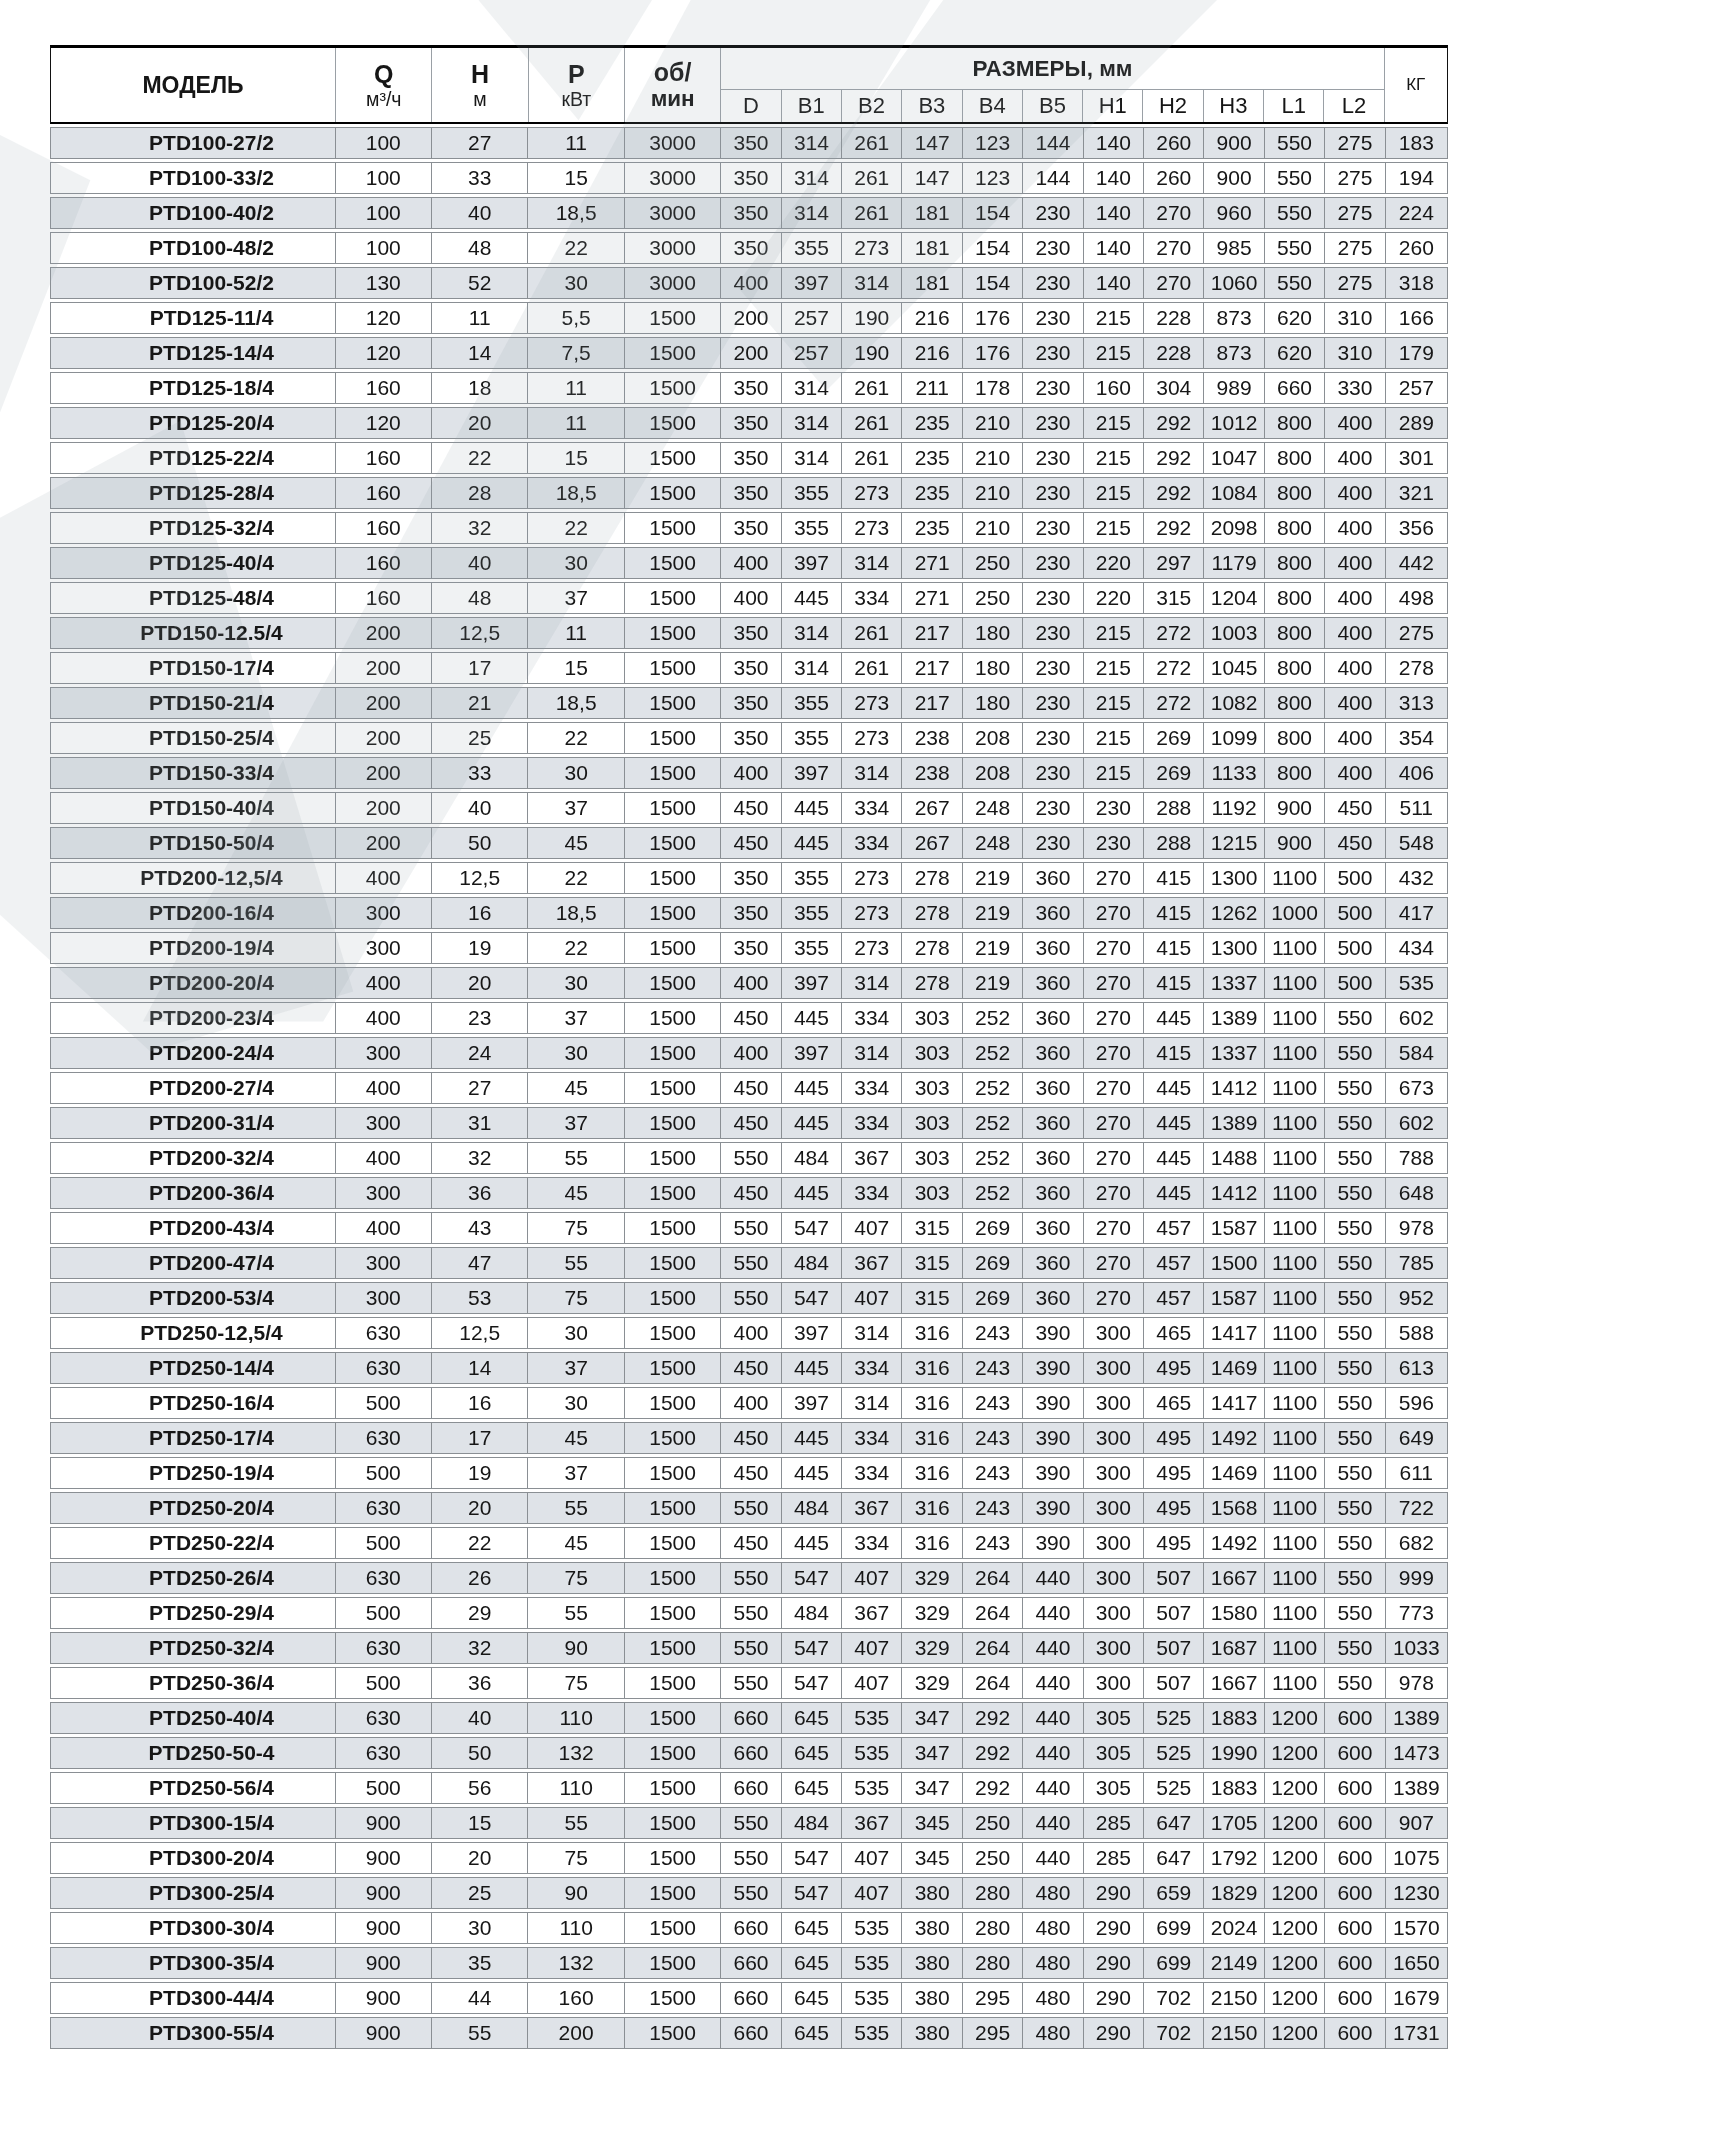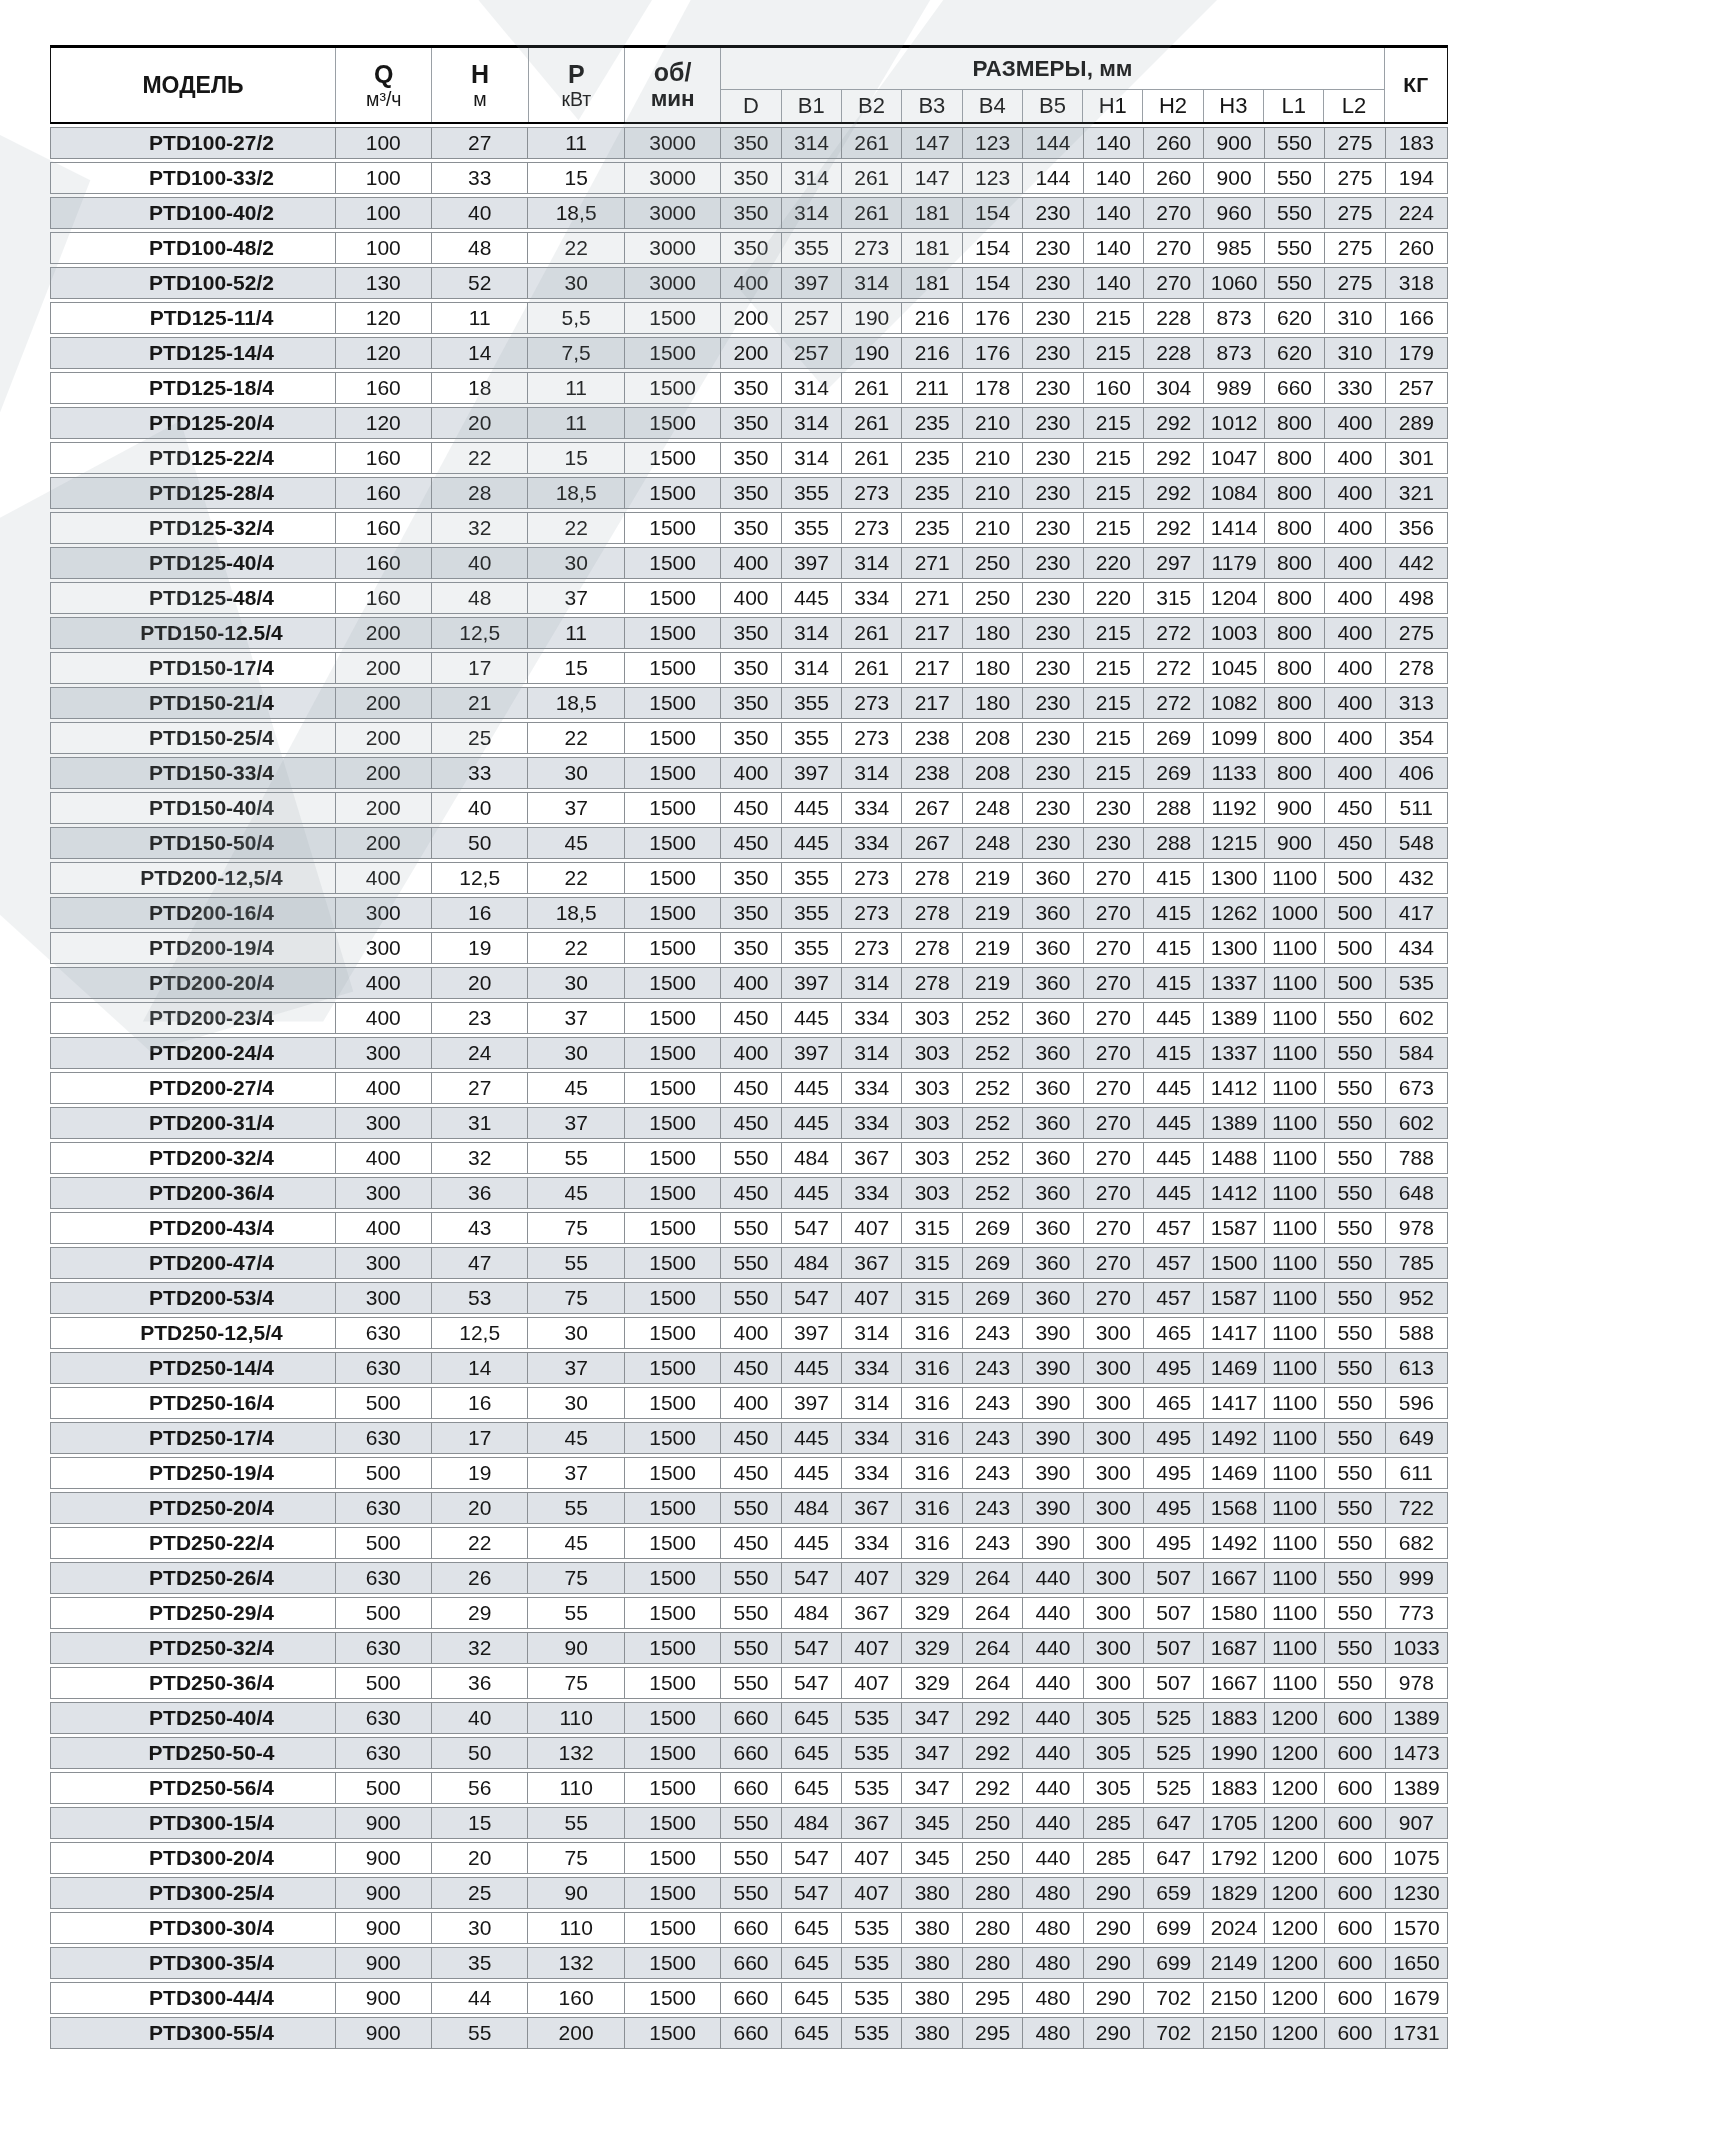--- a/index.html
+++ b/index.html
@@ -39,21 +39,21 @@
   .hdr > :nth-child(15){grid-column:14;grid-row:2;}
   .hdr > :nth-child(16){grid-column:15;grid-row:2;}
   .hdr > :nth-child(17){grid-column:16;grid-row:2;}
   .hdr > :nth-child(18){grid-column:17;grid-row:1/3;}
   .h-model{font-weight:bold;font-size:23px;}
   .h-big{font-weight:bold;font-size:25px;}
   .h-unit{font-size:19.5px;font-weight:normal;margin-top:1.5px;}
   .h-unit-b{font-size:22.5px;font-weight:bold;margin-top:1.5px;}
   .h-sizes{font-weight:bold;font-size:22.5px;}
   .h-szcol{font-size:22px;font-weight:normal;}
-  .h-kg{font-weight:bold;font-size:21px;}
+  .h-kg{font-weight:normal;font-size:17px;}
   
   table.body{width:100%;border-collapse:separate;border-spacing:0 3px;margin-top:0;}
   table.body td{
     height:32px;text-align:center;vertical-align:middle;font-size:21px;
     border-top:0.8px solid #8a8f94;border-bottom:0.8px solid #8a8f94;border-left:0.8px solid #8a8f94;
     box-sizing:border-box;padding:0 1.5px;
   }
   table.body td:last-child{border-right:0.8px solid #8a8f94;}
   table.body td.model{font-weight:bold;font-size:21px;padding-left:39px;}
   tr.shaded td{background:#dfe3e8;}
@@ -344,21 +344,21 @@
           <td>22</td>
           <td>1500</td>
           <td>350</td>
           <td>355</td>
           <td>273</td>
           <td>235</td>
           <td>210</td>
           <td>230</td>
           <td>215</td>
           <td>292</td>
-          <td>1414</td>
+          <td>2098</td>
           <td>800</td>
           <td>400</td>
           <td>356</td>
         </tr>
         <tr class="shaded">
           <td class="model">PTD125-40/4</td>
           <td>160</td>
           <td>40</td>
           <td>30</td>
           <td>1500</td>

